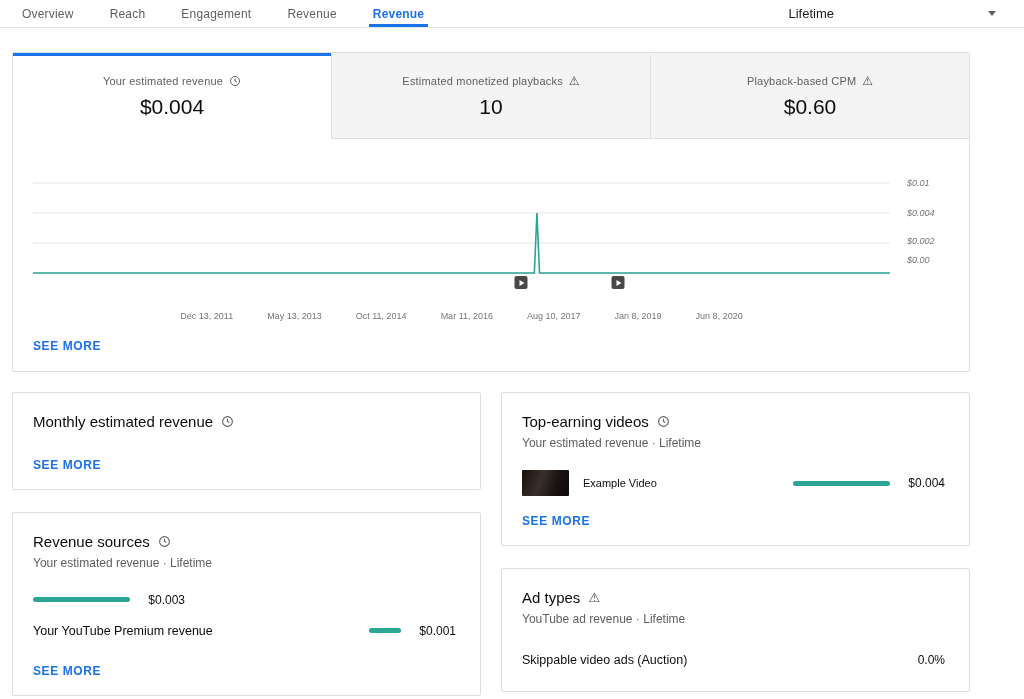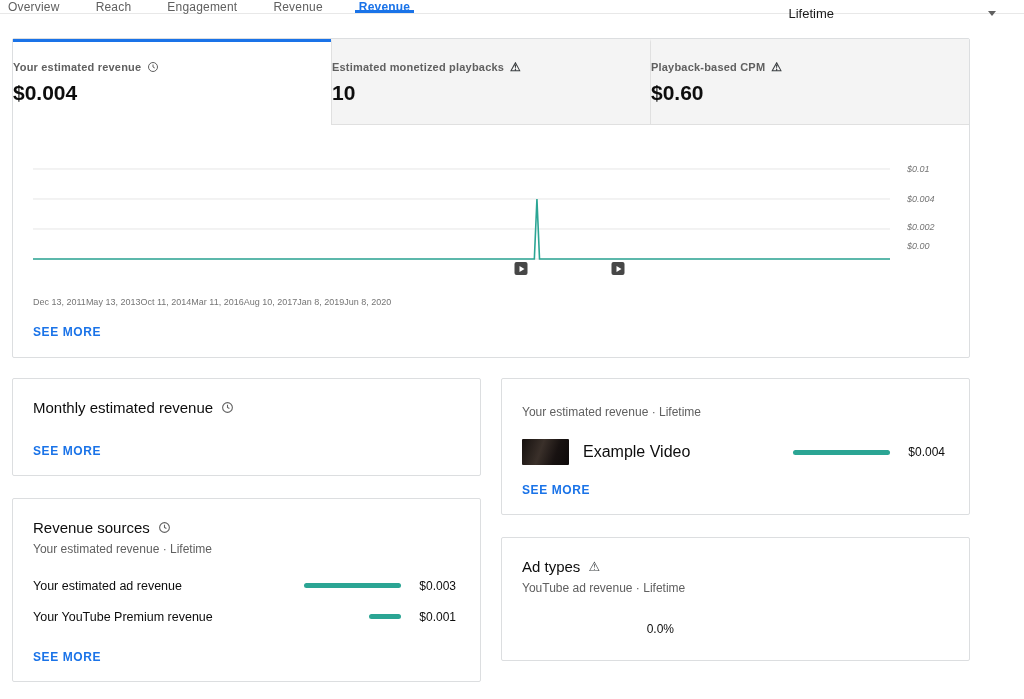--- a/index.html
+++ b/index.html
@@ -4,22 +4,22 @@
 <style>
   * { box-sizing: border-box; margin: 0; padding: 0; }
   html,body { width:1024px; height:699px; }
   body {
     font-family: "Liberation Sans", sans-serif;
     background:#fff; color:#0f0f0f;
     overflow:hidden; position:relative;
   }
   
   .topnav {
-    height:14px; border-bottom:1px solid #e8e8e8;
-    display:flex; align-items:flex-start; padding-left:8px; position:relative;
+    height:28px; border-bottom:1px solid #e8e8e8;
+    display:flex; align-items:flex-start; padding-left:22px; position:relative;
   }
   .nav-tabs { display:flex; gap:36px; height:100%; align-items:center; }
   .nav-tab {
     font-size:12px; color:#606060; height:100%; display:flex; align-items:center;
     position:relative; cursor:pointer; letter-spacing:.2px;
   }
   .nav-tab.active { color:var(--accent); font-weight:bold; }
   .nav-tab.active::after {
     content:""; position:absolute; left:-4px; right:-4px; bottom:0;
     height:3px; background:var(--accent);
@@ -27,40 +27,39 @@
   .period-label { position:absolute; right:190px; top:6px; font-size:13px; color:#1b1b1b; cursor:pointer; }
   .chevron-down {
     position:absolute; right:28px; top:11px; width:0; height:0; cursor:pointer;
     border-left:4px solid transparent; border-right:4px solid transparent; border-top:5px solid #606060;
   }
   
   .card { background:#fff; border:1px solid #dcdee0; border-radius:2px; }
   .main-card { margin:24px 54px 0 12px; }
   .metric-tabs { display:flex; height:86px; }
   .metric-tab {
-    flex:1; display:flex; flex-direction:column; justify-content:center;
+    flex:1; display:flex; flex-direction:column; align-items:center; justify-content:center;
     gap:8px; background:#f4f4f4; border-top:3px solid transparent; border-bottom:1px solid #e0e0e0;
     cursor:pointer;
-    font-weight:bold;
   }
   .metric-tab + .metric-tab { border-left:1px solid #e0e0e0; }
   .metric-tab.active { background:#fff; border-top-color:var(--accent); border-bottom-color:transparent; }
   .metric-label-row { display:flex; align-items:center; gap:6px; }
   .metric-label { font-size:11px; color:#606060; letter-spacing:.2px; }
   .metric-value { font-size:21px; color:#0d0d0d; }
   .warn-glyph { font-size:12px; color:#3c4043; line-height:1; }
   
   .chart-row { display:flex; padding:16px 0 0 20px; }
   .plot { position:relative; flex:1; height:150px; }
   .plot svg { width:100%; height:150px; display:block; }
   .ylabels { width:79px; position:relative; flex:none; }
   .ylab { position:absolute; left:17px; font-size:9px; color:#757575; white-space:nowrap;font-style:italic; }
   .xlabels {
-    margin:6px 79px 0 20px; display:flex; justify-content:flex-start;
-    font-size:9px; color:#757575;
+    margin:6px 79px 0 20px; display:flex; justify-content:center;
+    font-size:9px; color:#757575;gap:34px;
   }
   .play-marker {
     position:absolute; top:121px; transform:translateX(-50%);
     width:13px; height:13px; background:#474747; border-radius:2px;
     display:flex; align-items:center; justify-content:center; cursor:pointer;
   }
   .play-tri {
     width:0; height:0; margin-left:1px;
     border-left:5px solid #fff; border-top:3.5px solid transparent; border-bottom:3.5px solid transparent;
   }
@@ -80,21 +79,21 @@
   .metric-row { display:flex; align-items:center; height:31px; }
   .row-label { font-size:12.5px; color:#0d0d0d; flex:1; }
   .bar-track { width:97px; display:flex; justify-content:flex-end; flex:none; }
   .bar { height:5px; border-radius:2.5px; background:var(--teal); }
   .row-value { width:55px; text-align:right; font-size:12px; color:#0d0d0d; flex:none; }
   .video-row { display:flex; align-items:center; margin-top:20px; }
   .video-thumb {
     width:47px; height:26px; border-radius:1px; flex:none;
     background:linear-gradient(110deg,#15100e 0%, #3a302a 40%, #181211 70%, #0d0a09 100%);
   }
-  .video-title { font-size:16px; color:#0d0d0d; margin-left:14px; flex:1; }
+  .video-title { font-size:11px; color:#0d0d0d; margin-left:14px; flex:1; }
   .card .see-more.card-link { margin-top:18px; }
   .clock-svg { display:block; }
 </style>
 </head>
 <body style="--accent: #1a73e8; --teal: #2ba594;">
 
 <div class="topnav">
   <div class="nav-tabs">
     <div class="nav-tab">
         <span>Overview</span>
@@ -201,61 +200,68 @@
       <div class="card-title-row">
         <span class="card-title">Revenue sources</span>
         <svg class="clock-svg" viewBox="0 0 24 24" width="13" height="13">
             <circle cx="12" cy="12" r="9" fill="none" stroke="#616161" stroke-width="2"></circle>
             <path d="M12 7v5l3.5 2" stroke="#616161" stroke-width="2" fill="none"></path>
           </svg>
       </div>
       <div class="card-subtitle">Your estimated revenue · Lifetime</div>
       <div class="rows">
         <div class="metric-row">
-          <span class="row-label">Your estimated ad revenue</span>
           <span class="bar-track">
               <span class="bar" style="width: 100%;"></span>
             </span>
           <span class="row-value">$0.003</span>
         </div>
         <div class="metric-row">
           <span class="row-label">Your YouTube Premium revenue</span>
           <span class="bar-track">
               <span class="bar" style="width: 33%;"></span>
             </span>
           <span class="row-value">$0.001</span>
         </div>
       </div>
       <span class="see-more card-link">SEE MORE</span>
     </div>
   </div>
 
   <div class="col">
 
     <div class="card small-card">
+      <div class="card-title-row">
+        <span class="card-title">Top-earning videos</span>
+        <svg class="clock-svg" viewBox="0 0 24 24" width="13" height="13">
+            <circle cx="12" cy="12" r="9" fill="none" stroke="#616161" stroke-width="2"></circle>
+            <path d="M12 7v5l3.5 2" stroke="#616161" stroke-width="2" fill="none"></path>
+          </svg>
+      </div>
       <div class="card-subtitle">Your estimated revenue · Lifetime</div>
       <div class="video-row">
         <span class="video-thumb"></span>
         <span class="video-title">Example Video</span>
         <span class="bar-track">
             <span class="bar" style="width: 100%;"></span>
           </span>
         <span class="row-value">$0.004</span>
       </div>
       <span class="see-more card-link">SEE MORE</span>
     </div>
 
     <div class="card small-card">
       <div class="card-title-row">
         <span class="card-title">Ad types</span>
         <span class="warn-glyph" style="font-size:13px">⚠</span>
       </div>
       <div class="card-subtitle">YouTube ad revenue · Lifetime</div>
       <div class="rows" style="margin-top:18px">
         <div class="metric-row">
+          <span class="row-label">Skippable video ads (Auction)</span>
           <span class="bar-track">
               <span class="bar" style="width: 0%;"></span>
             </span>
           <span class="row-value">0.0%</span>
         </div>
 
       </div>
     </div>
   </div>
 </div>

